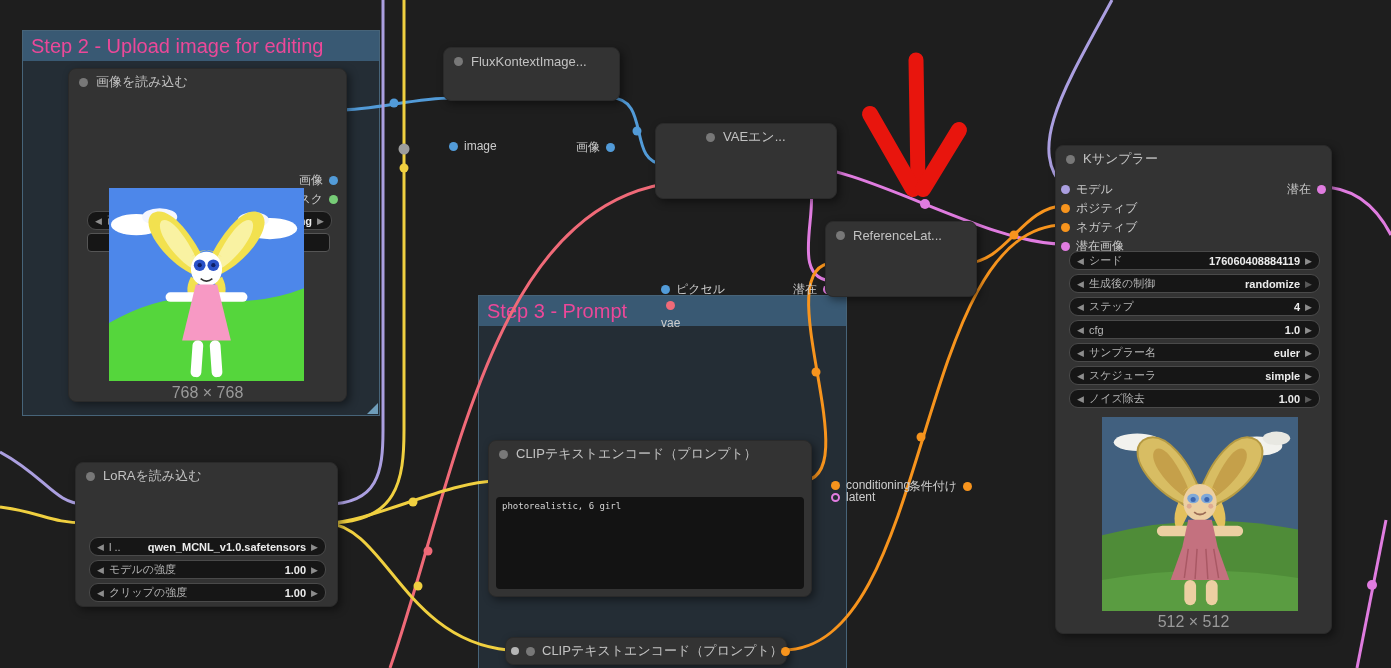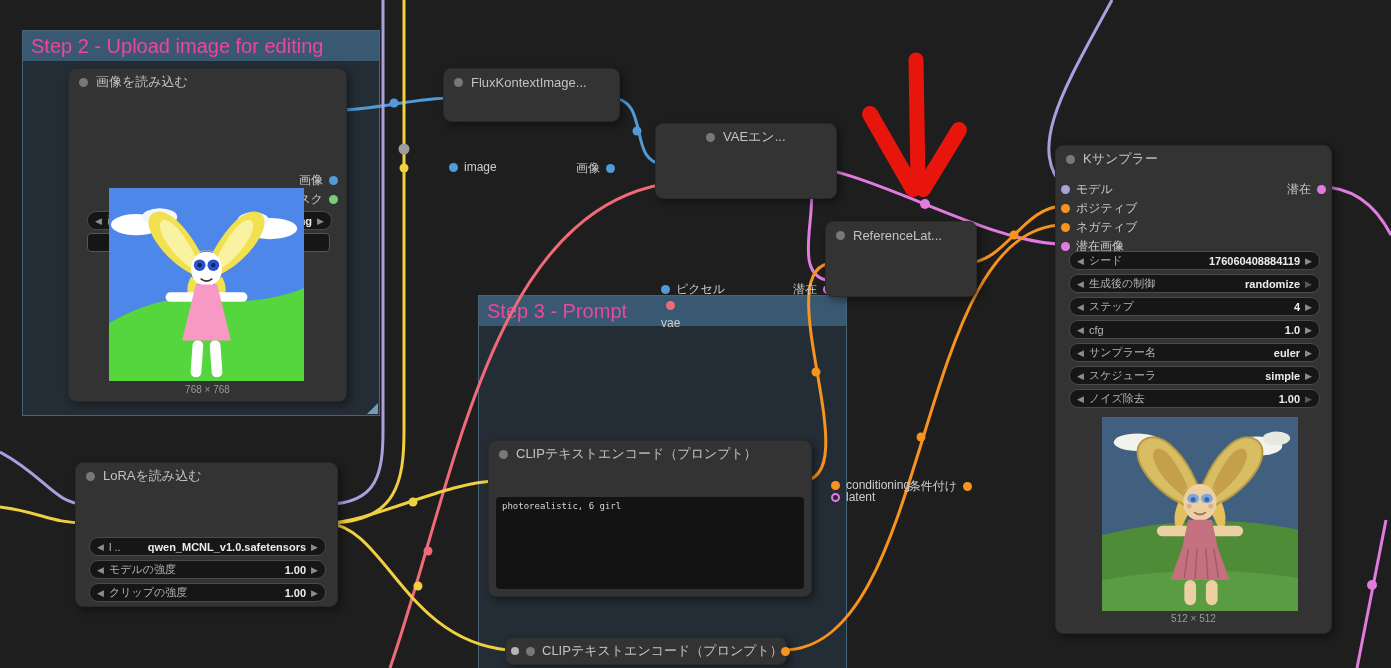--- a/index.html
+++ b/index.html
@@ -25,21 +25,21 @@
   .sdot.ring{background:transparent !important;border:2.5px solid #e07ce0;width:5px;height:5px;}
   .rightslot{flex-direction:row-reverse;}
   .widget{position:absolute;height:17px;border-radius:9px;background:#161616;border:1px solid #4a4a4a;
           display:flex;align-items:center;gap:5px;padding:0 7px;font-size:11px;color:#b5b5b5;}
   .widget .arr{color:#8d8d8d;font-size:9px;}
   .widget .wlabel{white-space:nowrap;overflow:hidden;}
   .widget .wvalue{margin-left:auto;color:#ececec;font-weight:bold;white-space:nowrap;}
   .btnwidget{position:absolute;height:17px;border-radius:4px;background:#161616;border:1px solid #555;
              display:flex;align-items:center;justify-content:center;font-size:11px;color:#dddddd;font-weight:bold;}
   .preview{position:absolute;overflow:hidden;background:#111;}
-  .caption{position:absolute;font-size:10px;color:#9a9a9a;text-align:center;}
+  .caption{position:absolute;font-size:16px;color:#9a9a9a;text-align:center;}
   .textarea{position:absolute;background:#131313;border-radius:4px;color:#d5d5d5;
             font-family:"DejaVu Sans Mono",monospace;font-size:9px;padding:4px 6px;}
   .collapsed{height:26px;display:flex;align-items:center;gap:7px;padding:0 9px;
              font-size:13px;color:#c2c2c2;white-space:nowrap;}
   #arrow{position:absolute;left:0;top:0;z-index:6;}
 </style>
 </head>
 <body>
 
 <div id="canvas">
@@ -142,21 +142,21 @@
         <path d="M94,94 Q100,99 106,94" stroke="#333" stroke-width="1.6" fill="none"></path>
         <rect x="58" y="108" width="84" height="10" rx="5" fill="#ffffff"></rect>
         <path d="M89,100 L111,100 L125,158 L75,158 Z" fill="#f799c4"></path>
         <rect x="86" y="158" width="11" height="38" rx="5" fill="#ffffff" transform="rotate(4 91 158)"></rect>
         <rect x="103" y="158" width="11" height="38" rx="5" fill="#ffffff" transform="rotate(-4 109 158)"></rect>
       </svg>
     </div>
     <div class="caption" style="left:0;top:315px;width:277px;">768 × 768</div>
   </div>
 
-  <div class="node" style="left:443px;top:68px;width:175px;height:52px;">
+  <div class="node" style="left:443px;top:47px;width:175px;height:52px;">
     <div class="node-title">
       <span class="tdot"></span>
       <span>FluxKontextImage...</span>
     </div>
     <div class="slotrow" style="left:5px;top:91px;">
       <span class="sdot" style="background:#529bd8;"></span>
       <span>image</span>
     </div>
     <div class="slotrow rightslot" style="right:4px;top:91px;">
       <span class="sdot" style="background:#529bd8;"></span>

